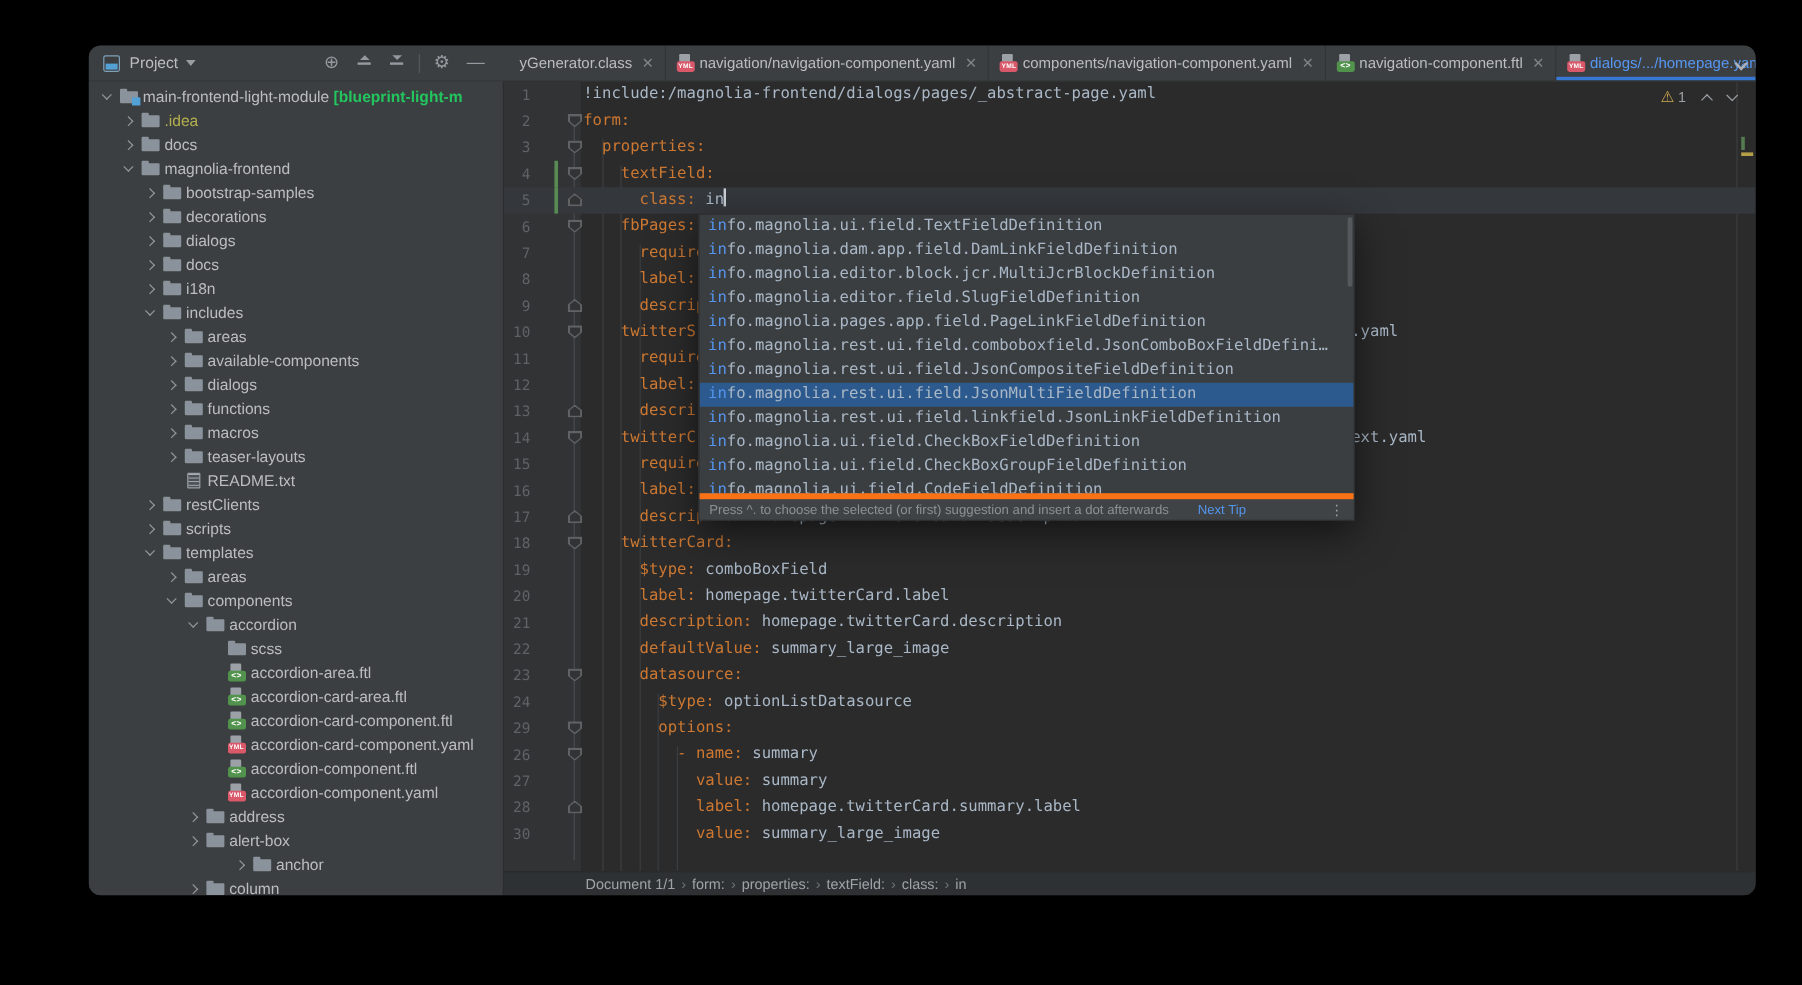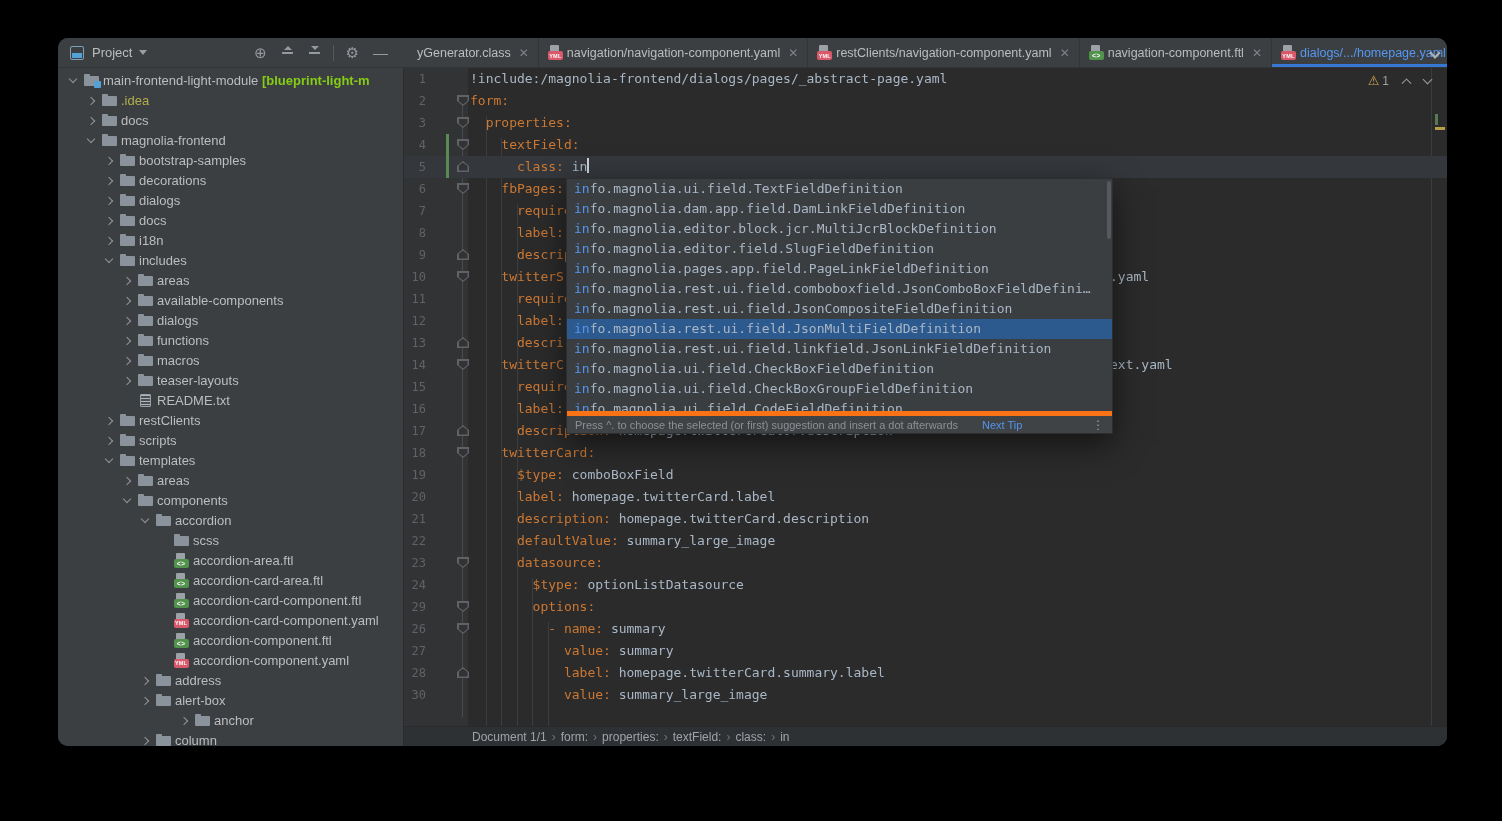--- a/index.html
+++ b/index.html
@@ -1,18 +1,18 @@
 <!DOCTYPE html>
 <html><head>
 <meta charset="utf-8">
 <style>
   html,body{margin:0;padding:0;background:#000;width:1502px;height:821px;overflow:hidden;
     font-family:"Liberation Sans",sans-serif;-webkit-font-smoothing:antialiased;}
   *{box-sizing:border-box;}
-  .win{position:absolute;left:58px;top:38px;width:1389px;height:708px;background:#3c3f41;
+  .win{position:absolute;left:74px;top:38px;width:1389px;height:708px;background:#3c3f41;
     border-radius:10px;overflow:hidden;box-shadow:0 25px 60px rgba(0,0,0,.7);}
   
   .hdr{display:flex;height:30px;background:#3c3f41;border-bottom:1px solid #323537;}
   .phead{width:346px;flex:none;display:flex;align-items:center;padding:0 6px 0 12px;color:#bbbdbf;font-size:13px;}
   .pwicon{width:14px;height:14px;border:1.5px solid #7ea1b8;border-radius:2px;position:relative;margin-right:8px;}
   .pwicon::after{content:"";position:absolute;left:1px;right:1px;bottom:1px;height:5px;background:#54a1d6;}
   .pcaret{width:0;height:0;border-left:4px solid transparent;border-right:4px solid transparent;border-top:5px solid #9a9ea3;margin-left:7px;}
   .phspace{flex:1;}
   .hic{color:#9599a0;font-size:15px;line-height:1;margin:0 7px;cursor:default;}
   .ic-ec{width:13px;height:13px;position:relative;margin:0 7px;}
@@ -45,21 +45,21 @@
   .chevslot{width:17px;flex:none;display:flex;justify-content:center;}
   .chev{width:6px;height:6px;border-right:1.5px solid #91969b;border-bottom:1.5px solid #91969b;transform:rotate(-45deg);margin-top:1px;}
   .chev.open{transform:rotate(45deg);margin-top:-2px;}
   .iconslot{width:20px;flex:none;display:flex;justify-content:center;align-items:center;}
   .folder{width:15px;height:10px;background:#8a939b;border-radius:1px;position:relative;margin-top:2px;}
   .folder::before{content:"";position:absolute;top:-2.5px;left:0;width:6px;height:3px;background:#8a939b;border-radius:1px 1px 0 0;}
   .modbadge{position:absolute;right:-2px;bottom:-2px;width:7px;height:7px;background:#54a1d6;border-radius:1px;}
   .ficon-txt{width:11px;height:13px;background:#4c5156;border:1px solid #9aa0a6;border-radius:1px;
     background-image:linear-gradient(#aeb4ba 1px,transparent 1px);background-size:100% 3px;background-position:0 3px;}
   .tlab{margin-left:2px;}
-  .tlab b{color:#84cc16;}
+  .tlab b{color:#22c55e;}
   
   .editor{flex:1;position:relative;background:#2b2b2b;overflow:hidden;display:flex;flex-direction:column;}
   .eview{position:relative;height:658px;overflow:hidden;}
   .gutterbg{position:absolute;left:0;top:0;width:64px;height:100%;background:#313335;}
   .ruler{position:absolute;left:1027px;top:0;width:1px;height:100%;background:#393d40;}
   .guide{position:absolute;width:1px;background:#3a3e41;}
   .foldline{position:absolute;left:58px;top:33px;width:1px;height:616px;background:#494c4f;}
   .lines{position:absolute;left:0;top:0;right:0;}
   .line{height:22px;display:flex;align-items:center;position:relative;}
   .line.cur{background:#34383c;}
@@ -135,21 +135,21 @@
           <span class="fic yml">
             <span class="badge">YML</span>
           </span>
           <span class="tlabel">navigation/navigation-component.yaml</span>
           <span class="close">✕</span>
         </div>
         <div class="tab">
           <span class="fic yml">
             <span class="badge">YML</span>
           </span>
-          <span class="tlabel">restClients/navigation-component.yaml</span>
+          <span class="tlabel">components/navigation-component.yaml</span>
           <span class="close">✕</span>
         </div>
         <div class="tab">
           <span class="fic ftl">
             <span class="badge">&lt;&gt;</span>
           </span>
           <span class="tlabel">navigation-component.ftl</span>
           <span class="close">✕</span>
         </div>
         <div class="tab active">

